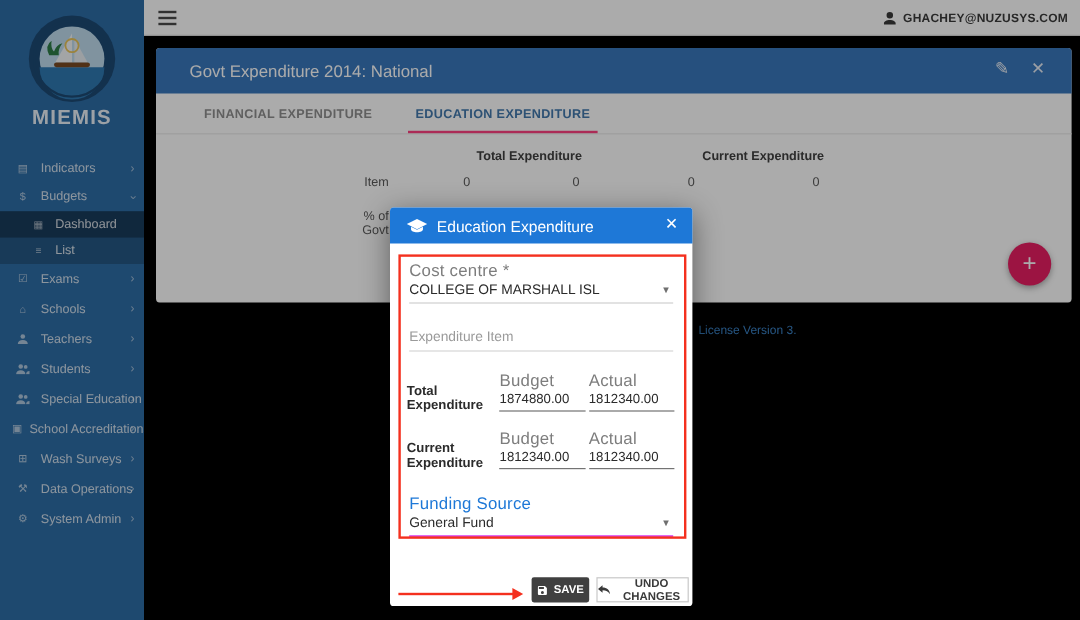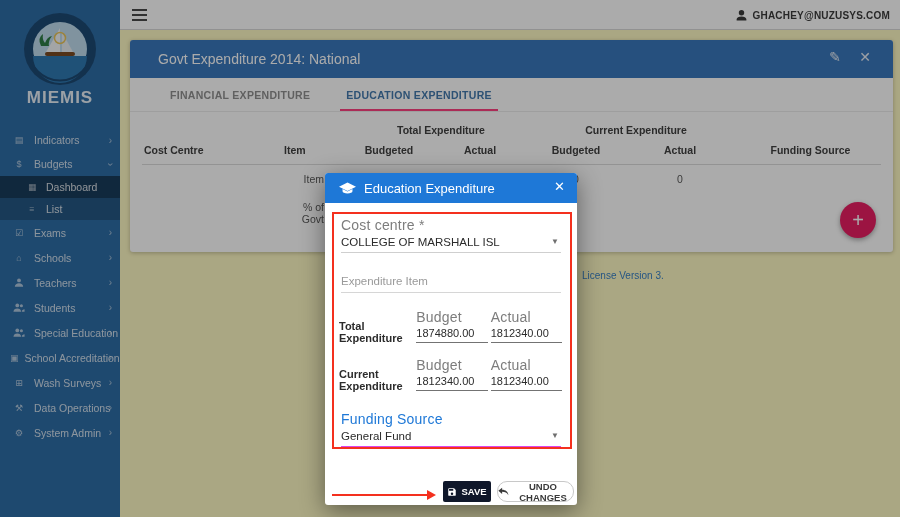--- a/index.html
+++ b/index.html
@@ -31,21 +31,21 @@
 
   
   .topbar { position:absolute; left:120px; top:0; width:780px; height:30px; background:#ffffff;
             border-bottom:1px solid #d8d8d8; z-index:1; }
   .burger { position:absolute; left:12px; top:9px; width:15px; height:12px; cursor:pointer; }
   .burger span { display:block; height:2px; background:#4a4a4a; margin-bottom:3px; }
   .user { position:absolute; right:10px; top:0; height:30px; display:flex; align-items:center; cursor:pointer; }
   .user .uname { font-size:10px; font-weight:bold; color:#3b3b3b; margin-left:5px; letter-spacing:0.2px; }
 
   
-  .content { position:absolute; left:120px; top:30px; width:780px; height:487px; background:#fef9c3; z-index:1;text-decoration:underline; }
+  .content { position:absolute; left:120px; top:30px; width:780px; height:487px; background:#000000; z-index:1;text-decoration:underline; }
   .card { position:absolute; left:10px; top:10px; width:763px; height:212px; background:#ffffff;
           border-radius:3px; box-shadow:0 1px 4px rgba(0,0,0,0.25); }
   .card-header { height:38px; background:#3a78bc; border-radius:3px 3px 0 0; position:relative;
                  display:flex; align-items:center; }
   .card-title { color:#ffffff; font-size:14px; margin-left:28px; }
   .hdr-edit { position:absolute; right:52px; top:9px; color:#e8eef6; font-size:14px; cursor:pointer; }
   .hdr-close { position:absolute; right:22px; top:9px; color:#e8eef6; font-size:14px; cursor:pointer; }
   .tabs { height:34px; display:flex; align-items:flex-end; padding-left:34px; border-bottom:1px solid #ececec; }
   .tab { font-size:10.5px; font-weight:bold; letter-spacing:0.3px; padding:0 6px 10px 6px; margin-right:24px;
          color:#8f8f8f; cursor:pointer; position:relative; }
@@ -87,26 +87,26 @@
   .placeholder { font-size:11.5px; color:#9a9a9a; padding-bottom:5px; border-bottom:1px solid #d6d6d6; }
 
   .frow { position:absolute; left:14px; width:226px; display:flex; }
   .frow .blabel { width:78px; font-size:11px; font-weight:bold; color:#2b2b2b; padding-top:11px; }
   .ncol { width:72px; margin-right:3px; }
   .ncol .nval { font-size:11px; color:#2b2b2b; margin-top:2px; padding-bottom:3px; border-bottom:1px solid #737373; }
 
   .fund-label { color:#1e78d7; }
   .fund-value { border-bottom:2px solid #d946ef; }
 
-  .btn-save { position:absolute; left:118px; top:308px; width:48px; height:21px; background:#0f172a;
+  .btn-save { position:absolute; left:118px; top:308px; width:48px; height:21px; background:#404040;
               border:none; border-radius:2px; color:#fff; font-size:9.5px; font-weight:bold;
               display:flex; align-items:center; justify-content:center; gap:4px; cursor:pointer;
               font-family:inherit; }
   .btn-undo { position:absolute; left:172px; top:308px; width:77px; height:21px; background:#fff;
-              border:1px solid #c8c8c8; border-radius:10px; color:#3a3a3a; font-size:9.5px; font-weight:bold;
+              border:1px solid #c8c8c8; border-radius:0; color:#3a3a3a; font-size:9.5px; font-weight:bold;
               display:flex; align-items:center; justify-content:center; gap:4px; cursor:pointer;
               font-family:inherit; }
 
   
   .anno-box { position:absolute; left:332px; top:212px; width:240px; height:237px;
               border:2px solid #f4301e; z-index:20; pointer-events:none; }
   .anno-arrow { position:absolute; left:332px; top:490px; width:104px; height:10px; z-index:20; pointer-events:none; }
   .anno-arrow .shaft { position:absolute; left:0; top:4px; width:96px; height:2px; background:#f4301e; }
   .anno-arrow .head { position:absolute; right:0; top:0; width:0; height:0;
                       border-left:9px solid #f4301e; border-top:5px solid transparent; border-bottom:5px solid transparent; }
@@ -257,29 +257,20 @@
             <col class="c6">
             <col class="c7">
           </colgroup>
         <tbody>
             <tr class="grow">
           <th></th>
               <th></th>
           <th colspan="2">Total Expenditure</th>
           <th colspan="2">Current Expenditure</th>
           <th></th>
-        </tr>
-        <tr class="hrow">
-          <th class="left">Cost Centre</th>
-          <th class="left">Item</th>
-          <th>Budgeted</th>
-          <th>Actual</th>
-          <th>Budgeted</th>
-          <th>Actual</th>
-          <th>Funding Source</th>
         </tr>
         <tr>
           <td></td>
           <td class="item">Item</td>
           <td>0</td>
           <td>0</td>
           <td>0</td>
           <td>0</td>
           <td></td>
         </tr>

